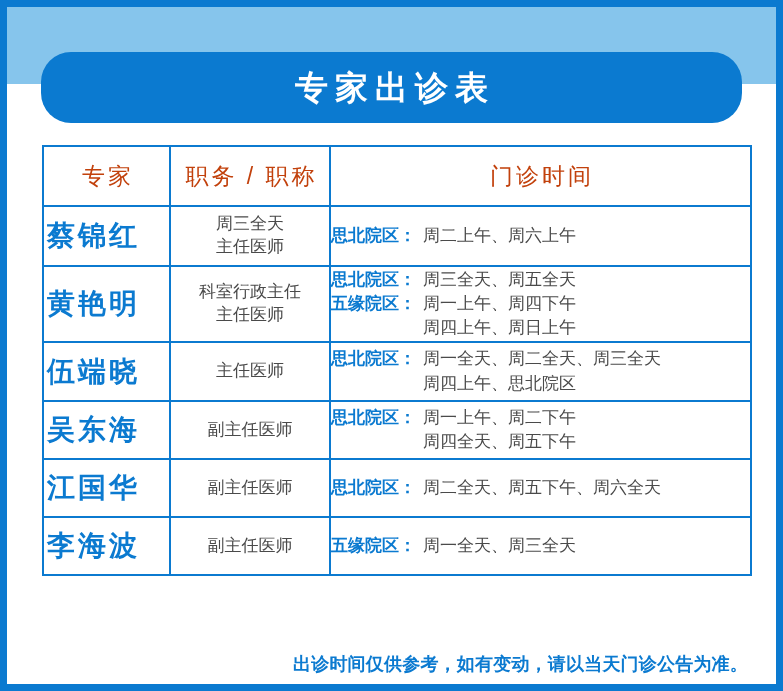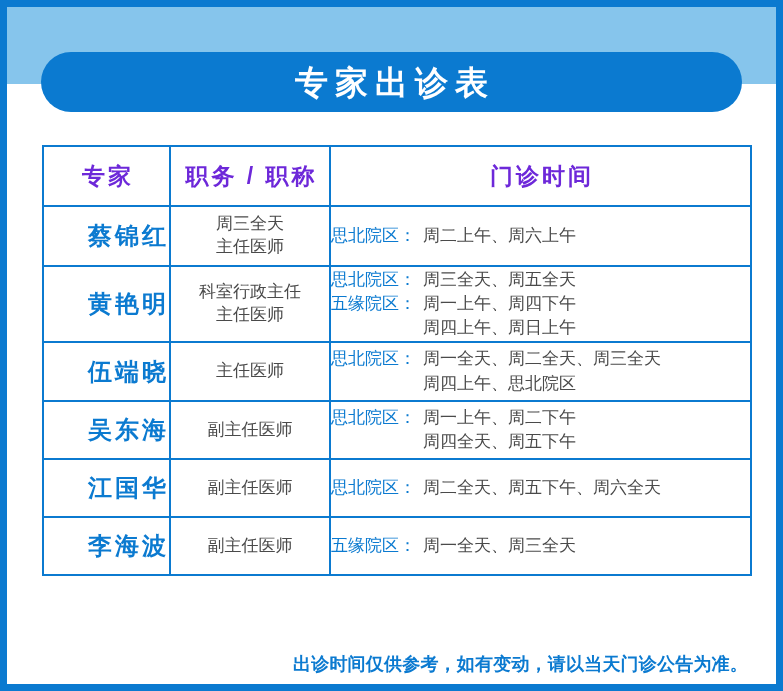--- a/index.html
+++ b/index.html
@@ -33,21 +33,21 @@
     height: 77px;
     background: #86c5ec;
   }
 
   
   #title-banner {
     position: absolute;
     left: 34px;
     top: 45px;
     width: 701px;
-    height: 60px;
+    height: 71px;
     background: #0b7ad0;
     border-radius: 30px;
     display: flex;
     align-items: center;
     justify-content: center;
   }
   #title-text {
     color: #ffffff;
     font-size: 33px;
     font-weight: bold;
@@ -70,33 +70,33 @@
     padding: 0;
     vertical-align: middle;
   }
   col.c-name  { width: 127px; }
   col.c-title { width: 160px; }
   col.c-time  { width: 421px; }
 
   
   thead th {
     height: 58px;
-    color: #6d28d9;
+    color: #c2410c;
     font-size: 23px;
-    font-weight: bold;
+    font-weight: normal;
     letter-spacing: 3px;
     text-indent: 3px;
     text-align: center;
   }
 
   
   td.name-cell {
-    text-align: right;
+    text-align: left;
     color: #0b7ad0;
-    font-size: 24px;
+    font-size: 28px;
     font-weight: bold;
     letter-spacing: 3px;
     text-indent: 3px;
     border-radius: 19px;
   }
 
   
   td.title-cell {
     text-align: center;
     color: #4a4a4a;
@@ -112,21 +112,21 @@
     line-height: 1.42;
     padding: 7px 0 7px 10px;
   }
   .time-line {
     display: flex;
     align-items: baseline;
     white-space: nowrap;
   }
   .branch-label {
     color: #0b7ad0;
-    font-weight: normal;
+    font-weight: bold;
     flex: 0 0 auto;
     min-width: 92px;
   }
   .branch-label.blank {
     visibility: hidden;
   }
   .slot-text {
     color: #4a4a4a;
     flex: 0 0 auto;
   }

